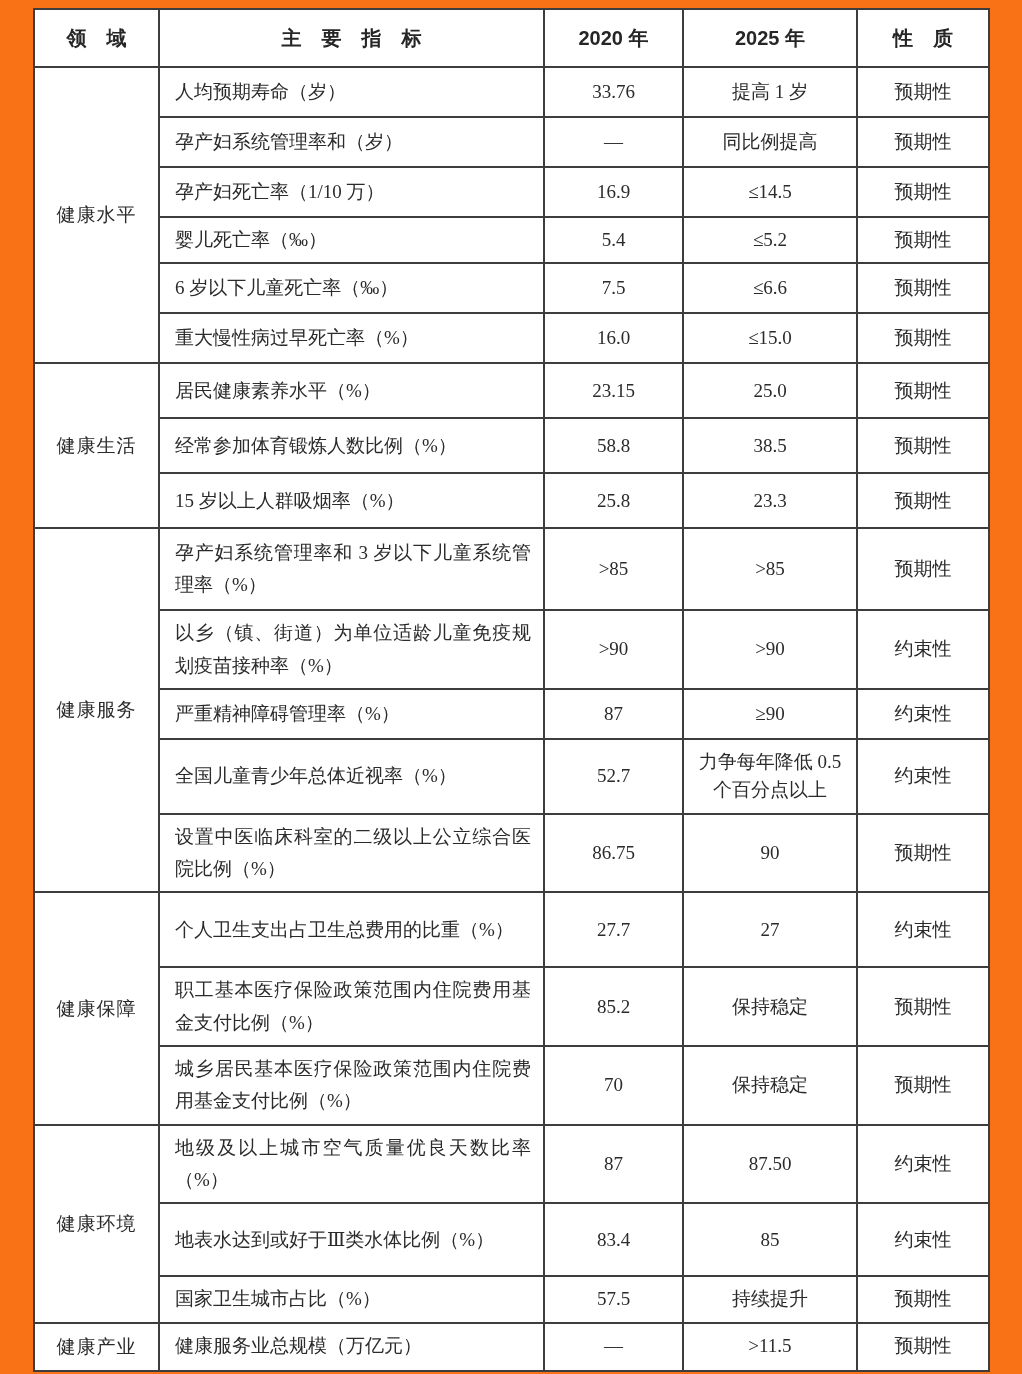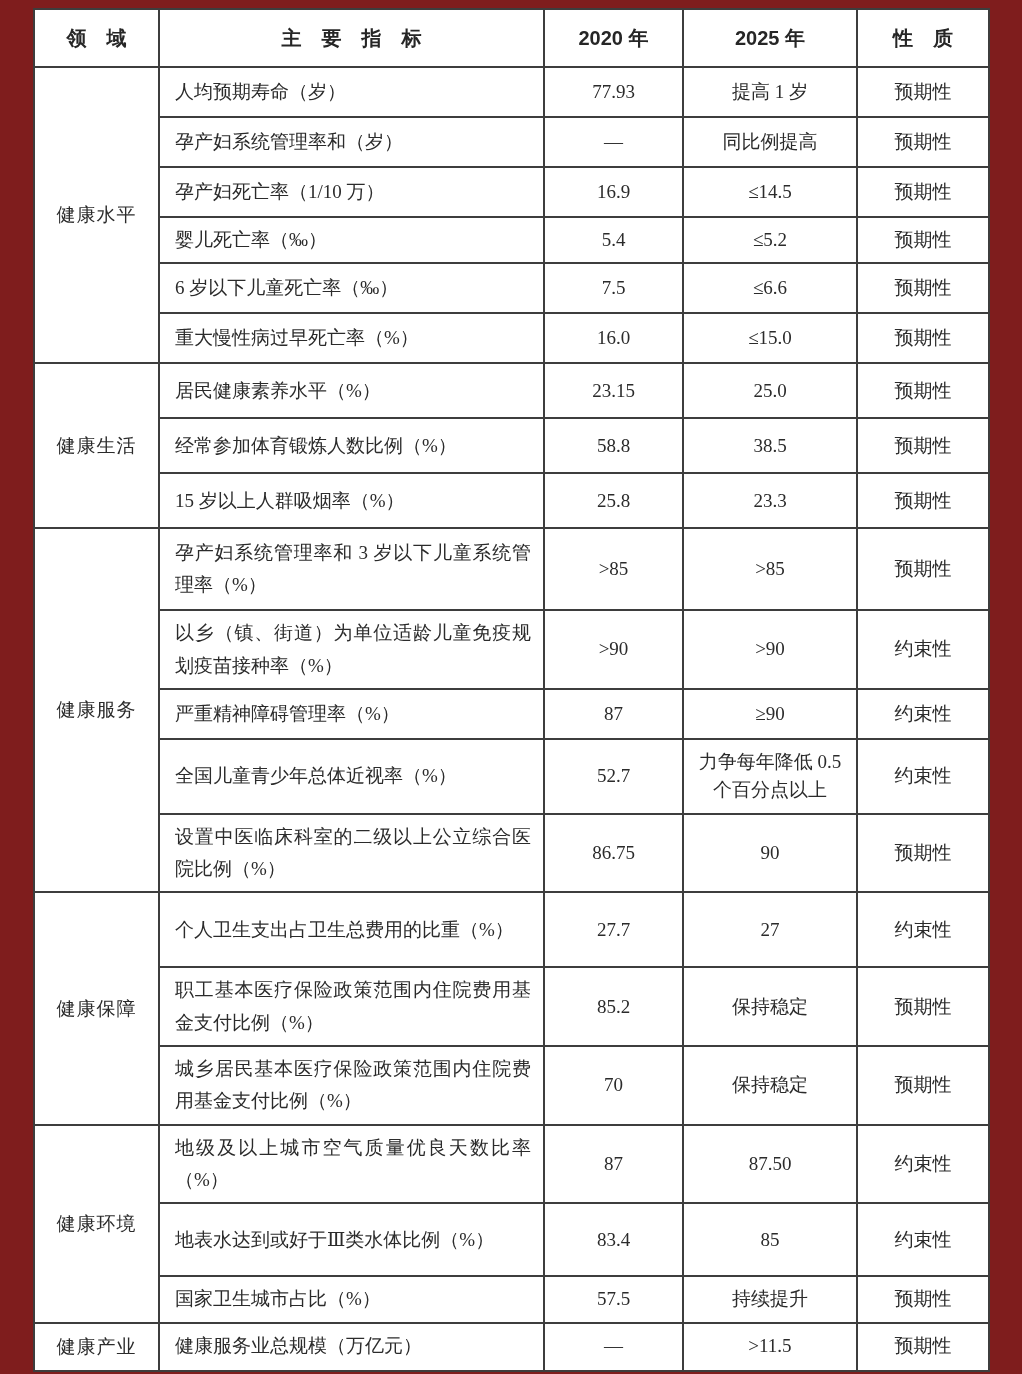--- a/index.html
+++ b/index.html
@@ -1,20 +1,20 @@
 <!DOCTYPE html>
 <html><head>
 <meta charset="utf-8">
 <style>
   html, body { margin: 0; padding: 0; background: #ffffff; }
   .page {
     position: relative;
     width: 1022px;
     height: 1374px;
-    background: #7f1d1d;
+    background: #f97316;
     font-family: "Liberation Serif", "DejaVu Serif", serif;
     color: #2b2b2b;
     overflow: hidden;
     text-decoration: underline;
   }
   table.indicators {
     position: absolute;
     left: 33px;
     top: 8px;
     width: 955px;
@@ -69,21 +69,21 @@
         <th>2020 年</th>
         <th>2025 年</th>
         <th>性　质</th>
       </tr>
     </thead>
     <tbody>
 
       <tr style="height:50px">
         <td class="field" rowspan="6">健康水平</td>
         <td class="ind">人均预期寿命（岁）</td>
-        <td class="num">77.93</td>
+        <td class="num">33.76</td>
         <td class="num">提高 1 岁</td>
         <td class="nat">预期性</td>
       </tr>
       <tr style="height:50px">
         <td class="ind">孕产妇系统管理率和（岁）</td>
         <td class="num">—</td>
         <td class="num">同比例提高</td>
         <td class="nat">预期性</td>
       </tr>
       <tr style="height:50px">

